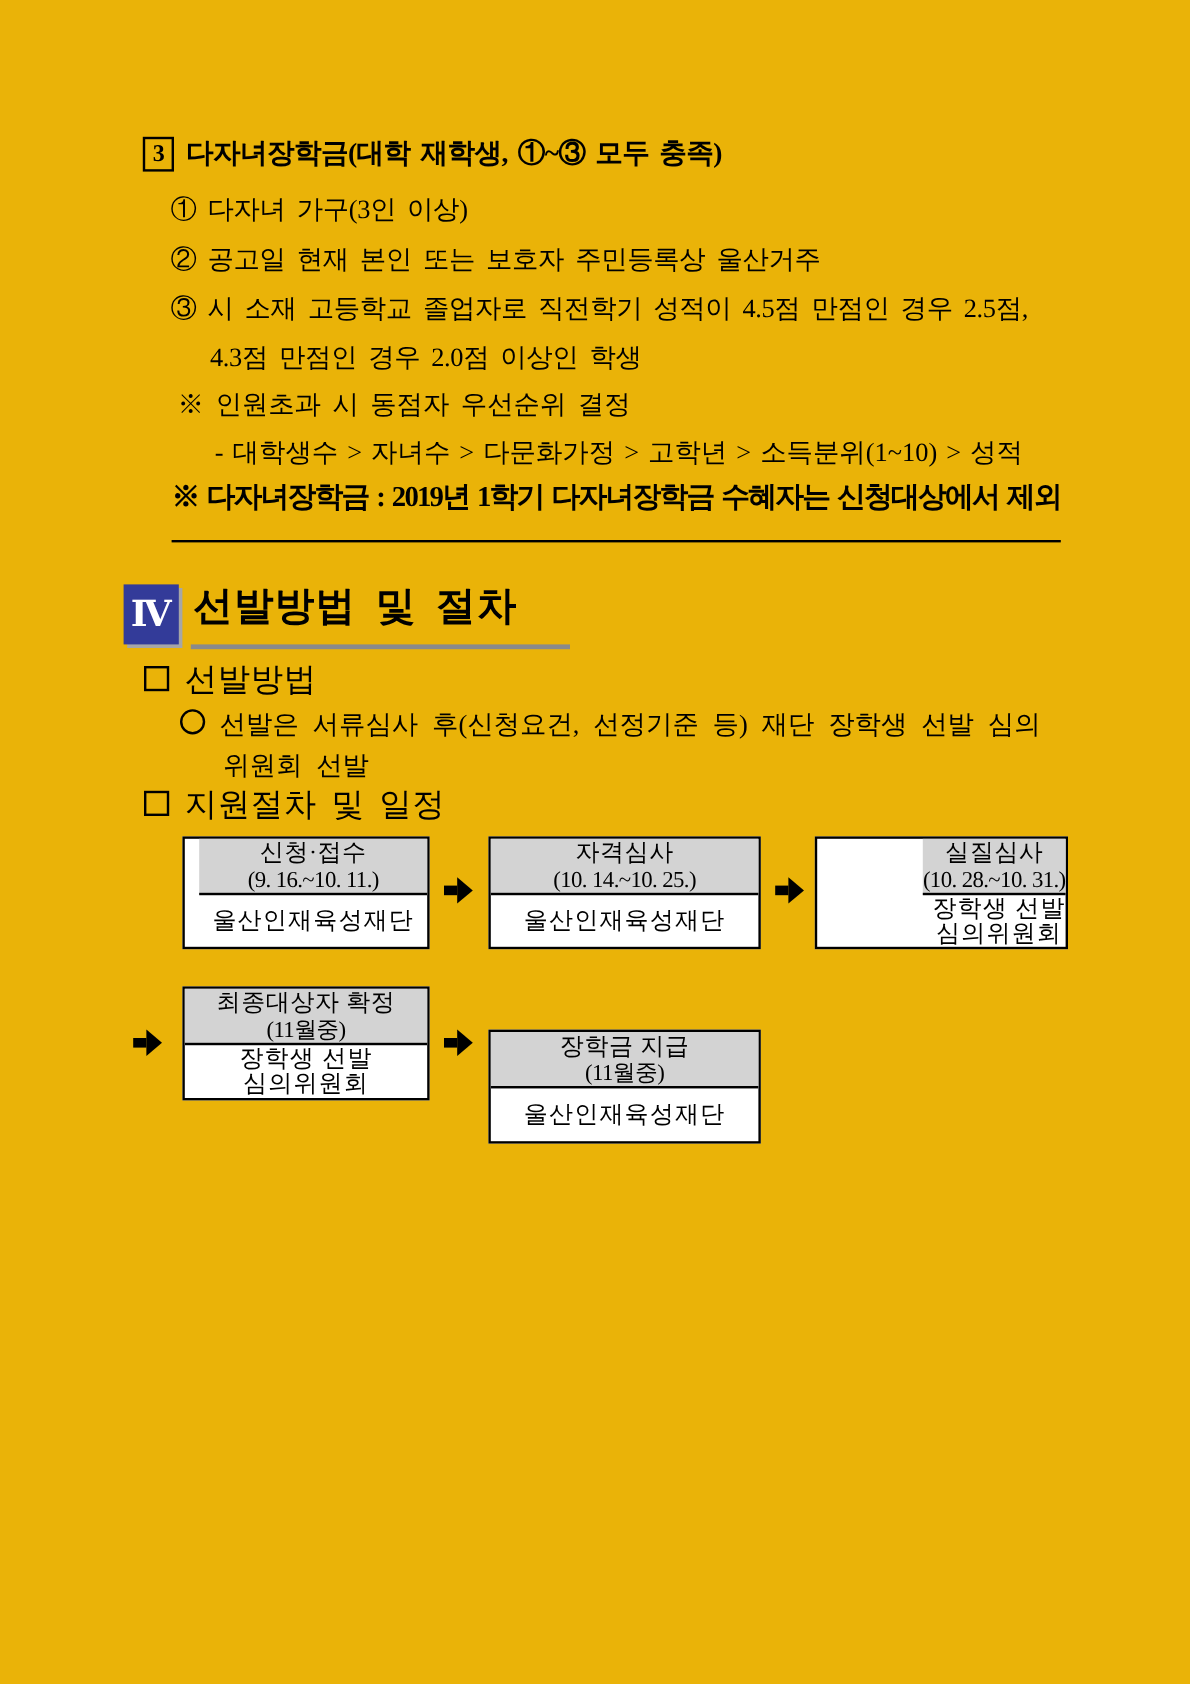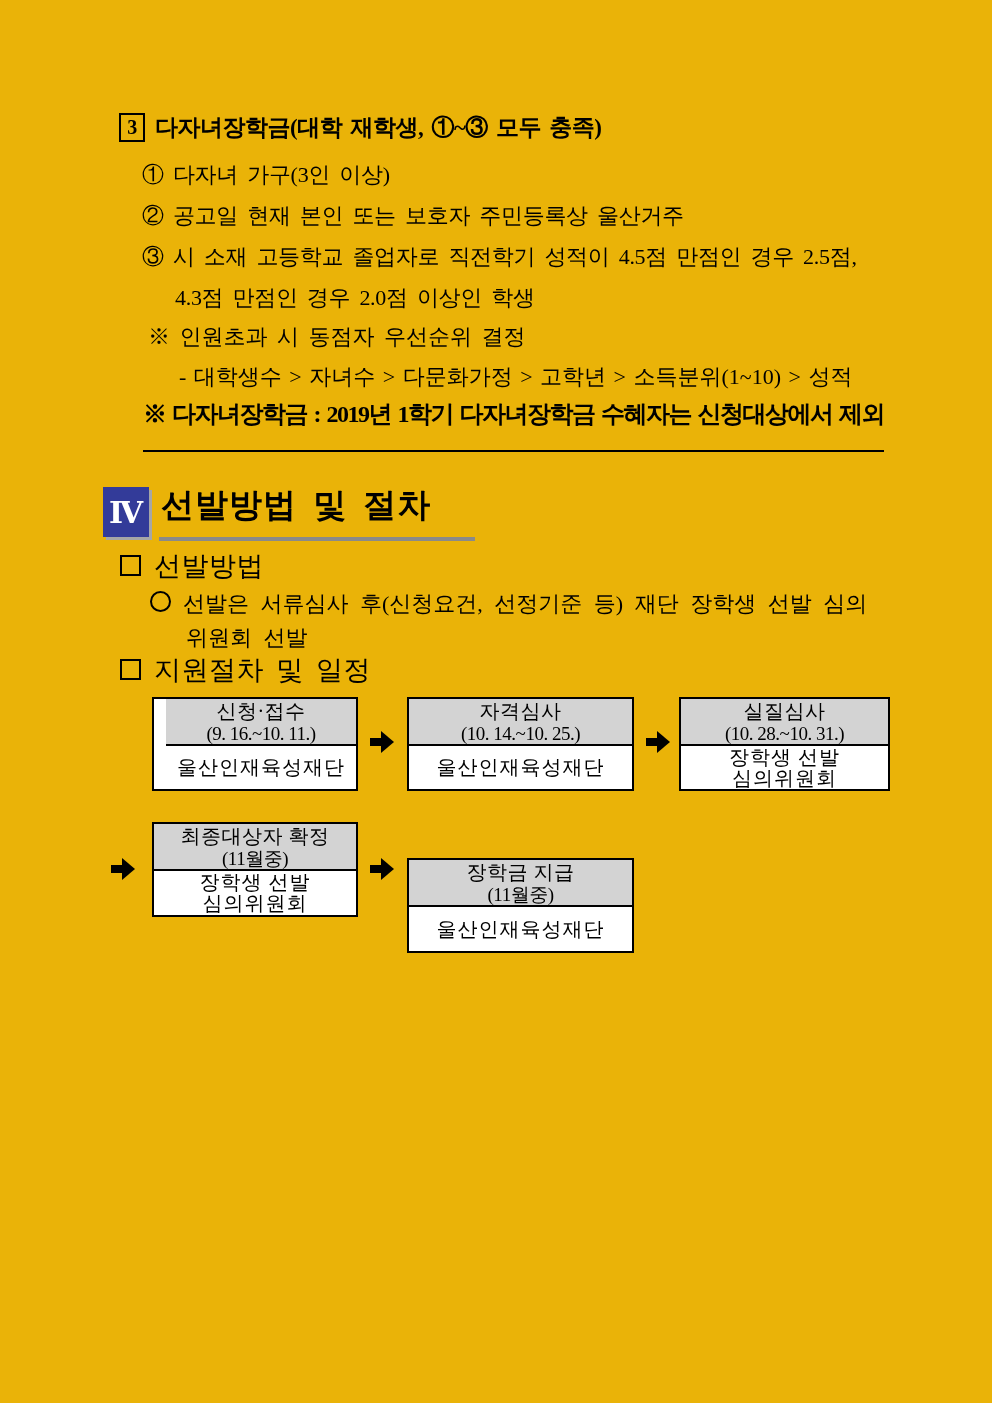--- a/index.html
+++ b/index.html
@@ -98,21 +98,21 @@
   .flow-head .t1 { font-size: 20px; line-height: 23px; letter-spacing: 0.5px; }
   .flow-head .t2 { font-size: 19px; line-height: 21px; letter-spacing: -0.5px; }
   .flow-body {
     flex: 1;
     display: flex; flex-direction: column; justify-content: center;
     text-align: center;
     font-size: 20px; line-height: 21px; letter-spacing: 1px;
   }
   .b1 { left: 152px; top: 697px; width: 206px; height: 94px; padding-left: 12px; }
   .b2 { left: 407px; top: 697px; width: 227px; height: 94px; }
-  .b3 { left: 679px; top: 697px; width: 211px; height: 94px; }
+  .b3 { left: 679px; top: 697px; width: 211px; height: 94px; align-items: flex-end; }
   .b4 { left: 152px; top: 822px; width: 206px; height: 95px; }
   .b5 { left: 407px; top: 822px; width: 227px; height: 95px; margin-top: 36px; }
 
   .flow-arrow { position: absolute; width: 25px; height: 22px; }
   .flow-arrow::before {
     content: ""; position: absolute; left: 0; top: 7px;
     width: 11px; height: 8px; background: #000;
   }
   .flow-arrow::after {
     content: ""; position: absolute; left: 11px; top: 0;

